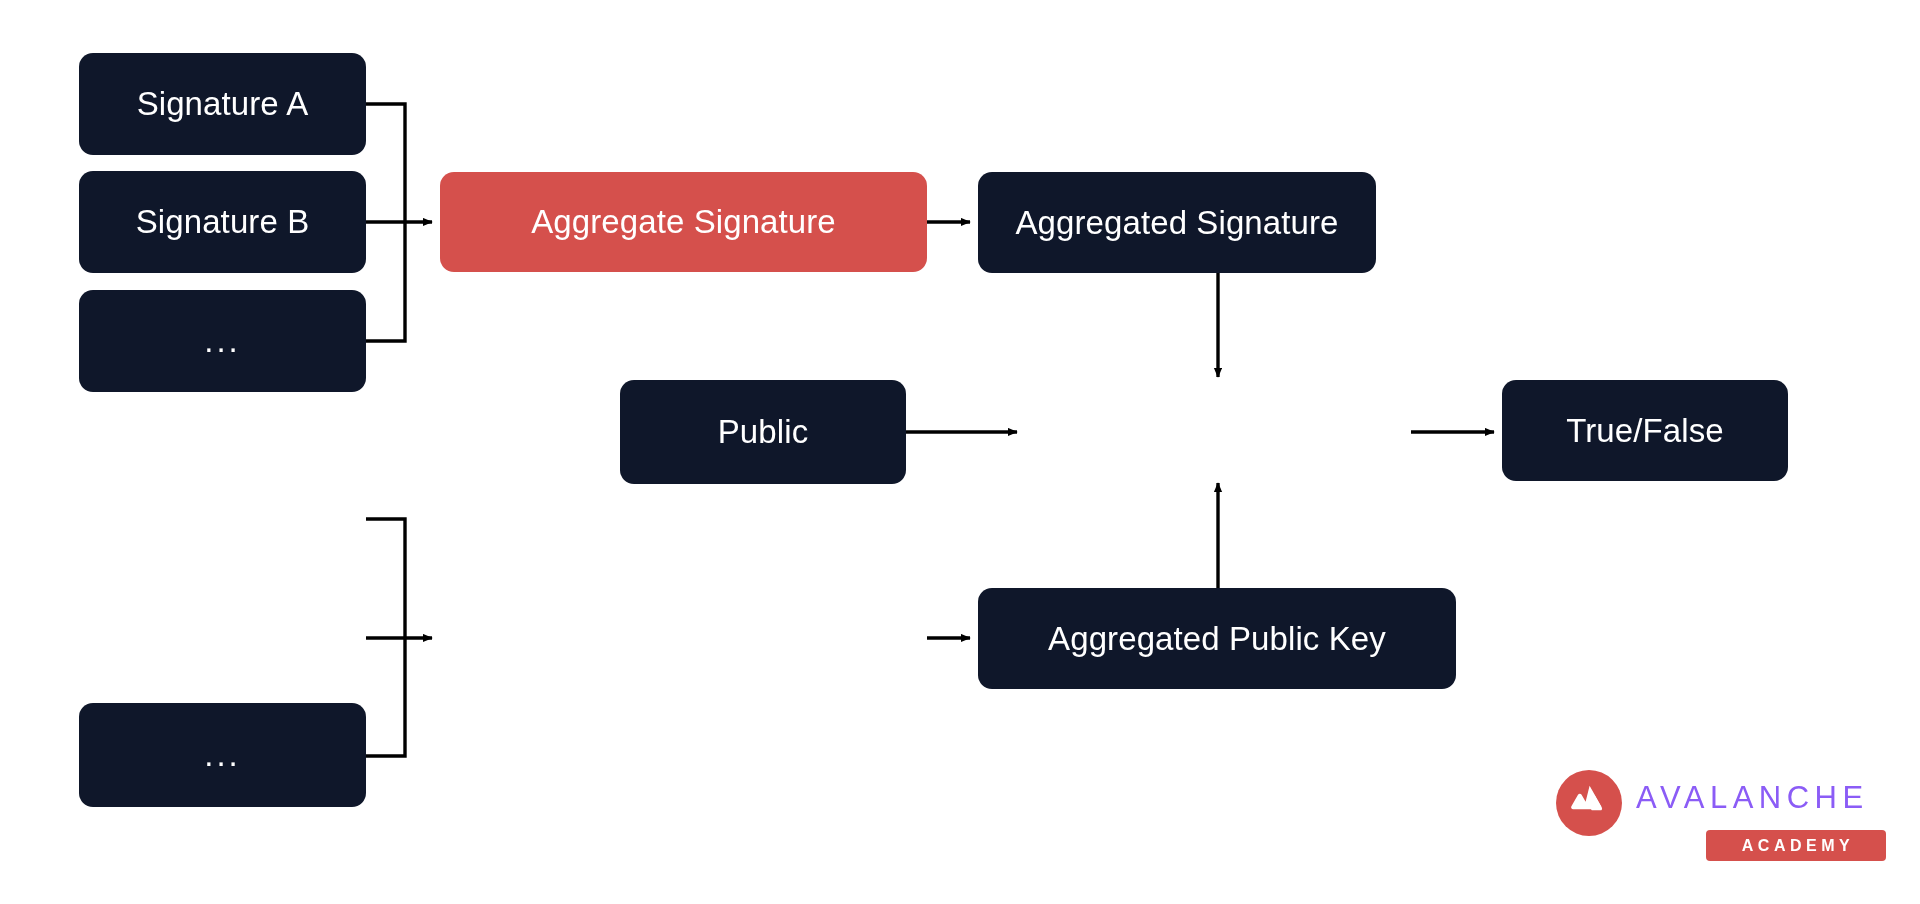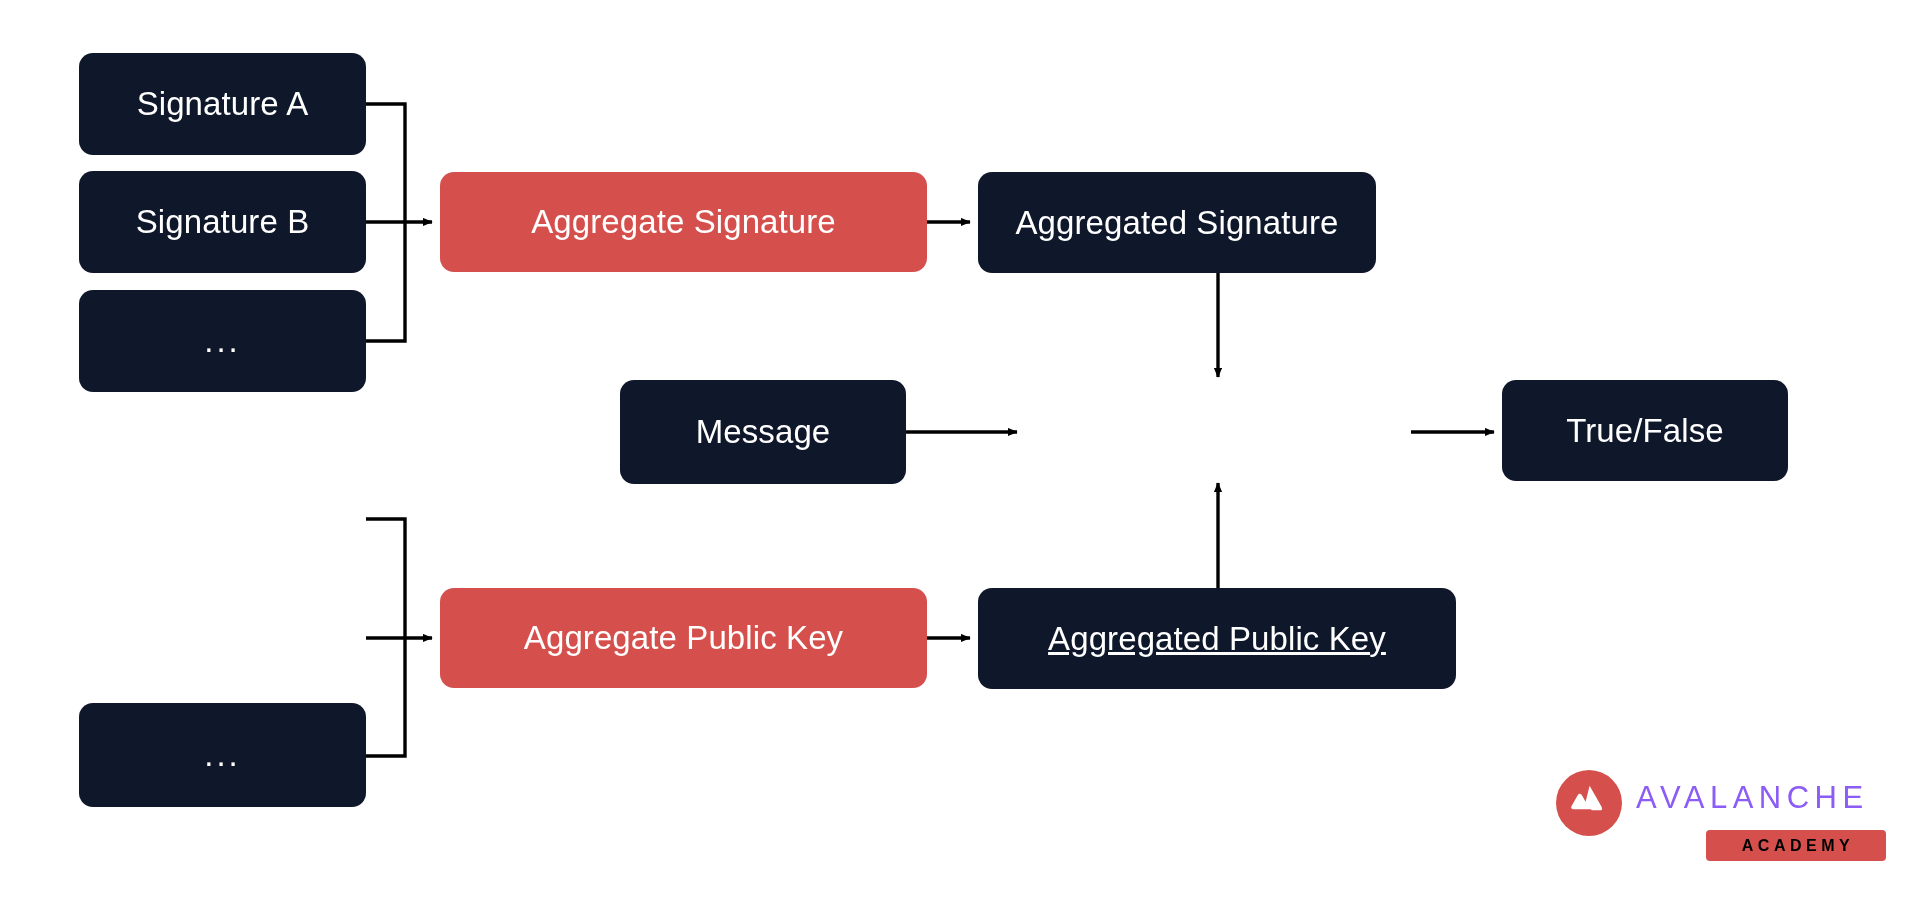--- a/index.html
+++ b/index.html
@@ -92,21 +92,21 @@
     border-radius: 4px;
     background: #D5504C;
     display: flex;
     align-items: center;
     justify-content: center;
   }
   #logo .badge span {
     font-size: 16px;
     font-weight: 700;
     letter-spacing: 4.5px;
-    color: #000000;
+    color: #ffffff;
     white-space: nowrap;
     padding-left: 4px;
   }
 </style>
 </head>
 <body>
 
 <div id="canvas">
 
   <svg id="wires" viewBox="0 0 1920 904" width="1920" height="904" xmlns="http://www.w3.org/2000/svg">
@@ -151,39 +151,36 @@
 
   <div class="node red" style="left:440px; top:172px; width:487px; height:100px;">
     <span class="label">Aggregate Signature</span>
   </div>
 
   <div class="node blue" style="left:978px; top:172px; width:398px; height:101px;">
     <span class="label">Aggregated Signature</span>
   </div>
 
   <div class="node blue" style="left:620px; top:380px; width:286px; height:104px;">
-    <span class="label">Message</span>
+    <span class="label">Public</span>
   </div>
 
 
   <div class="node blue" style="left:1502px; top:380px; width:286px; height:101px;">
     <span class="label">True/False</span>
   </div>
 
 
 
   <div class="node blue" style="left:79px;  top:703px; width:287px; height:104px;">
     <span class="label ellipsis">...</span>
   </div>
 
-  <div class="node red" style="left:440px; top:588px; width:487px; height:100px;">
-    <span class="label">Aggregate Public Key</span>
-  </div>
 
-  <div class="node blue" style="left:978px; top:588px; width:478px; height:101px;text-decoration:underline;">
+  <div class="node blue" style="left:978px; top:588px; width:478px; height:101px;">
     <span class="label">Aggregated Public Key</span>
   </div>
 
   <div id="logo">
     <div class="mark">
       <svg width="66" height="66" viewBox="0 0 66 66" xmlns="http://www.w3.org/2000/svg">
         <path d="M33.6 15.8 L45.2 36.2 C46.0 37.6 45.0 39.3 43.4 39.3 L36.6 39.3 L26.0 39.3 L17.2 39.3 C15.6 39.3 14.6 37.6 15.4 36.2 L22.0 24.8 C22.8 23.4 24.8 23.4 25.6 24.8 L29.6 31.8 Z" fill="#ffffff"></path>
         <path d="M38.3 24.6 L45.9 37.9 C46.5 39.0 45.7 40.3 44.5 40.3 L36.6 40.3 C35.4 40.3 34.6 39.0 35.2 37.9 L36.0 36.5 Z" fill="#ffffff"></path>
       </svg>
     </div>

